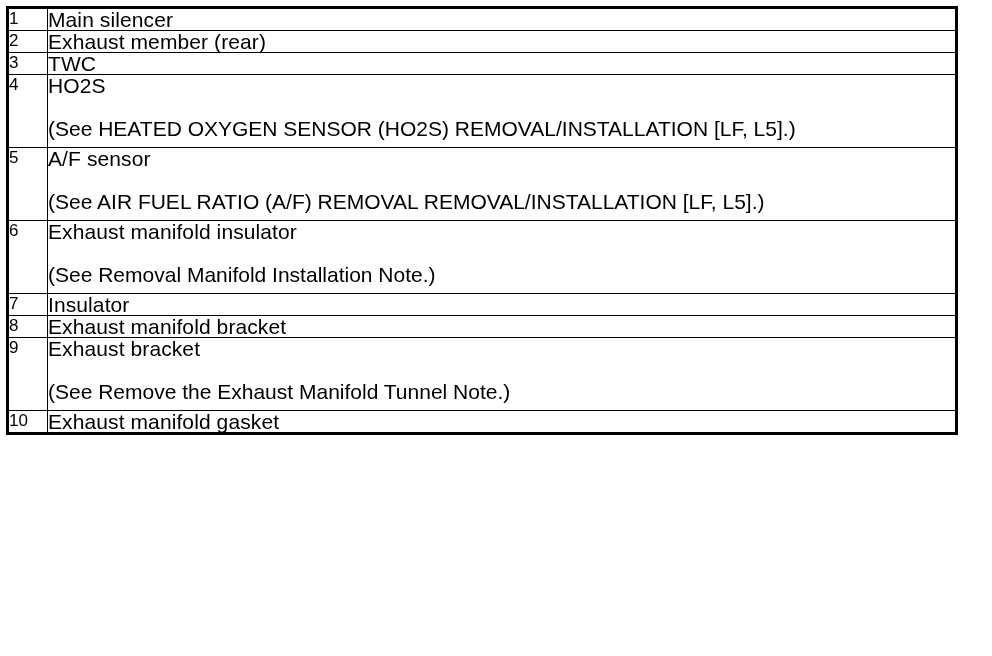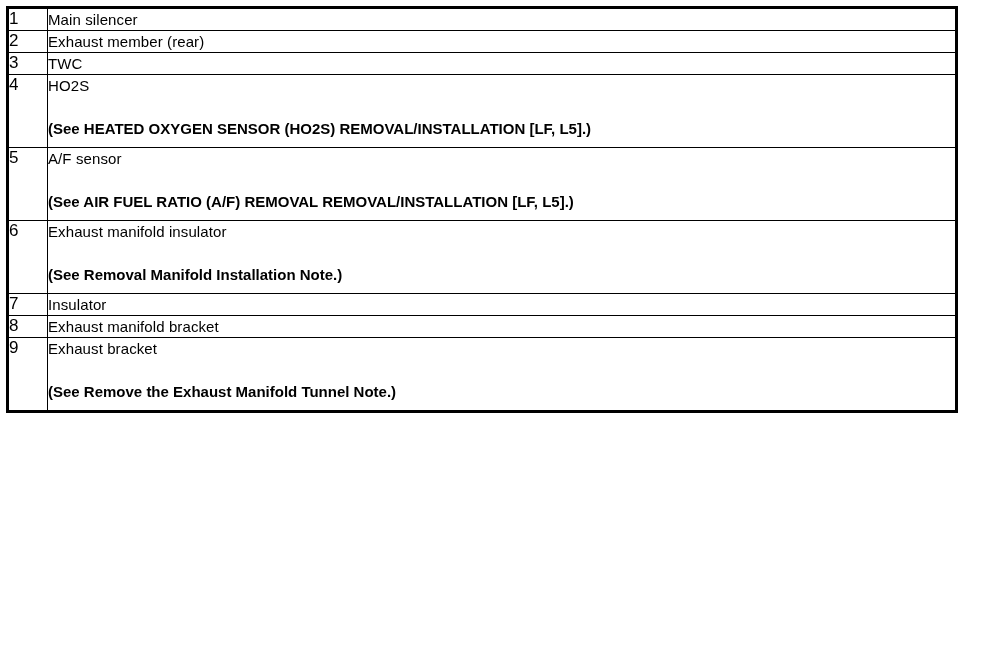--- a/index.html
+++ b/index.html
@@ -35,33 +35,32 @@
   td.num-cell {
     width: 38px;
     text-align: left;
     padding: 5px 0 5px 5px;
     font-size: 17px;
     line-height: 20px;
     white-space: nowrap;
   }
   td.desc-cell {
     padding: 5px 6px 6px 8px;
-    font-size: 15px;
+    font-size: 21px;
     line-height: 21px;
     margin-left: 28px;
   }
   .desc-main {
     display: block;
     letter-spacing: 0.1px;
   }
   .desc-note {
     display: block;
     margin-top: 22px;
     letter-spacing: 0px;
-    font-weight: bold;
   }
   .row-tall td.num-cell,
   .row-tall td.desc-cell {
     padding-bottom: 8px;
   }
 </style>
 </head>
 <body>
 
 <div class="sheet">
@@ -128,16 +127,22 @@
       </tr>
 
       <tr class="row row-tall">
         <td class="num-cell">9</td>
         <td class="desc-cell">
           <span class="desc-main">Exhaust bracket</span>
           <span class="desc-note">(See Remove the Exhaust Manifold Tunnel Note.)</span>
         </td>
       </tr>
 
+      <tr class="row">
+        <td class="num-cell">10</td>
+        <td class="desc-cell">
+          <span class="desc-main">Exhaust manifold gasket</span>
+        </td>
+      </tr>
 
     </tbody>
   </table>
 </div>
 
 </body></html>

